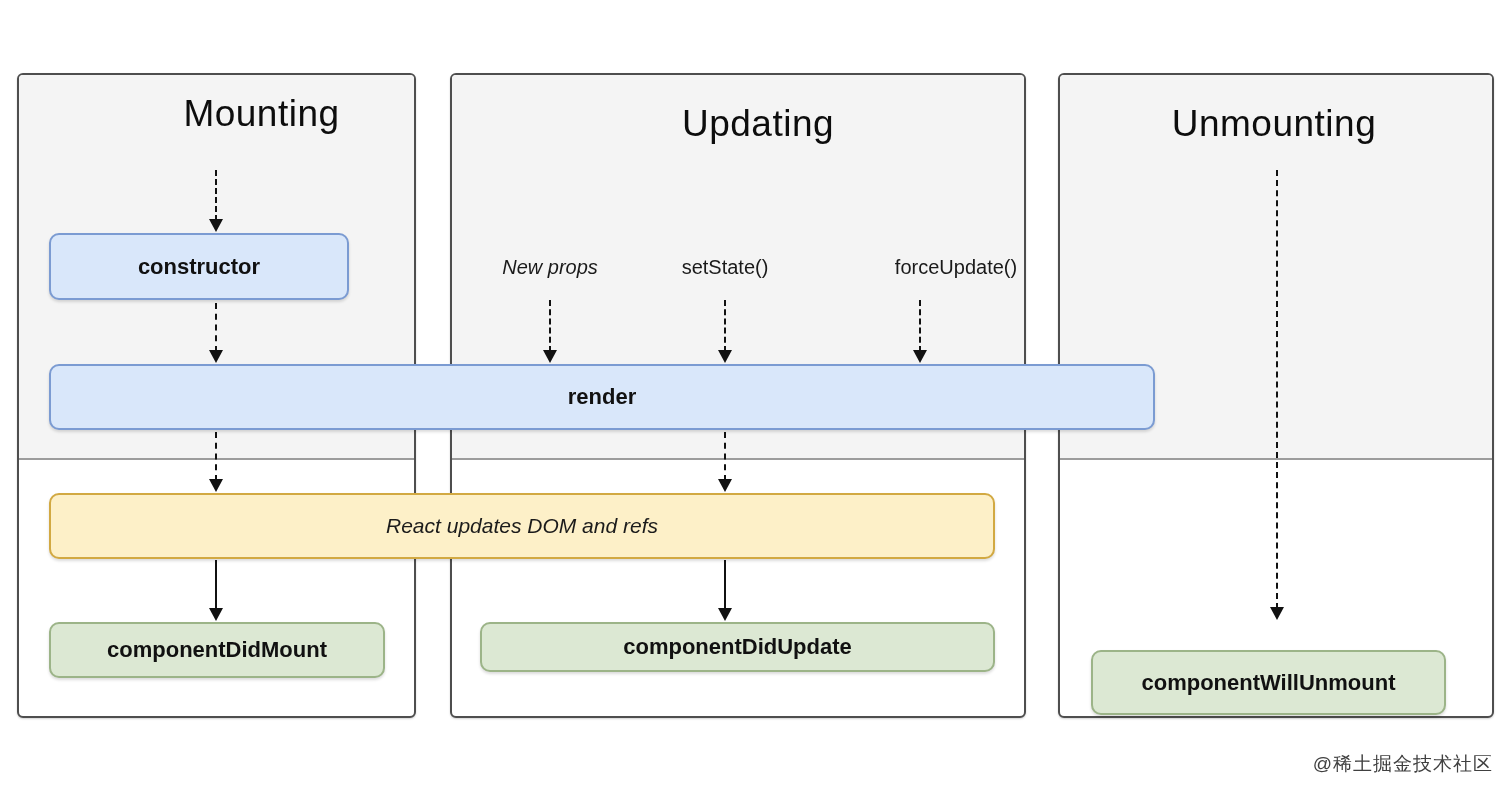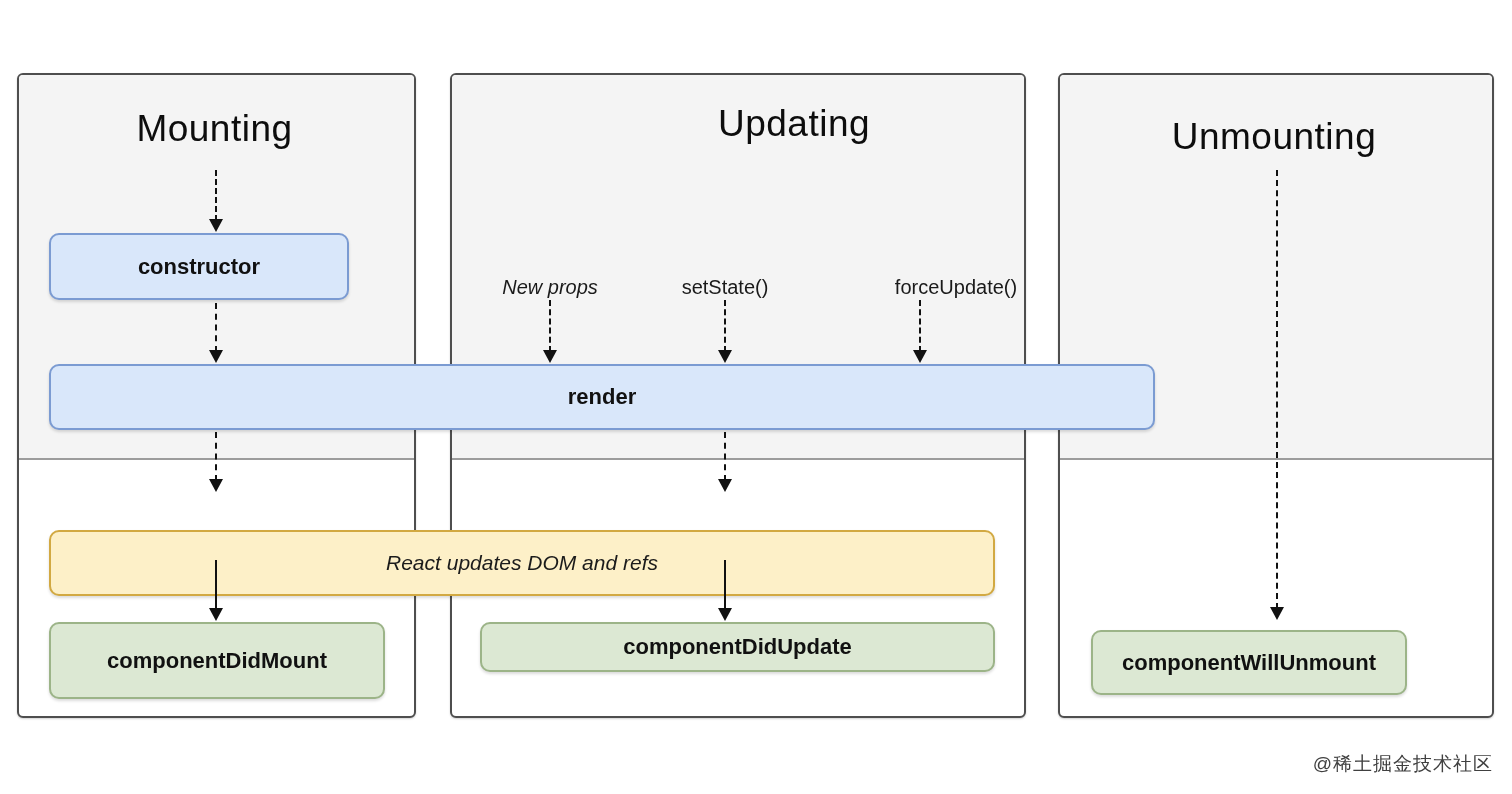--- a/index.html
+++ b/index.html
@@ -32,29 +32,29 @@
     display:flex;align-items:center;justify-content:center;
     font-size:22px;box-shadow:0 2px 3px rgba(0,0,0,0.14);
     box-sizing:border-box;
   }
   .box.blue{background:#d9e7fa;border:2px solid #7b9bd2;font-weight:700;}
   .box.yellow{background:#fdf0c8;border:2px solid #d2a942;font-style:italic;font-weight:400;font-size:21px;color:#1b1b1b;}
   .box.green{background:#dce8d3;border:2px solid #9cb488;font-weight:700;}
 
   #box-constructor{left:49px;top:233px;width:300px;height:67px;}
   #box-render{left:49px;top:364px;width:1106px;height:66px;}
-  #box-react-updates{left:49px;top:493px;width:946px;height:66px;margin-top:37px;}
-  #box-did-mount{left:49px;top:622px;width:336px;height:77px;}
+  #box-react-updates{left:49px;top:493px;width:946px;height:66px;}
+  #box-did-mount{left:49px;top:622px;width:336px;height:56px;}
   #box-did-update{left:480px;top:622px;width:515px;height:50px;}
-  #box-will-unmount{left:1091px;top:630px;width:316px;height:65px;}
+  #box-will-unmount{left:1091px;top:650px;width:355px;height:65px;}
 
   
   .trigger{
     position:absolute;top:256px;transform:translateX(-50%);
-    font-size:20px;color:#1a1a1a;z-index:2;white-space:nowrap;margin-top:20px;
+    font-size:20px;color:#1a1a1a;z-index:2;white-space:nowrap;
   }
   .trigger.italic{font-style:italic;}
   #trigger-new-props{left:550px;}
   #trigger-set-state{left:725px;}
   #trigger-force-update{left:956px;}
 
   
   .arrow{position:absolute;width:0;z-index:3;}
   .arrow .shaft{
     position:absolute;top:0;left:-1px;width:0;height:calc(100% - 11px);
@@ -90,23 +90,23 @@
 <div class="panel" id="panel-mounting">
   <div class="panel-top"></div>
 </div>
 <div class="panel" id="panel-updating">
   <div class="panel-top"></div>
 </div>
 <div class="panel" id="panel-unmounting">
   <div class="panel-top"></div>
 </div>
 
-<div class="panel-title" style="left:17px;width:395px;top:108px;">Mounting</div>
-<div class="panel-title" style="left:464px;width:572px;top:103px;padding-left:44px;">Updating</div>
-<div class="panel-title" style="left:1058px;width:432px;top:116px;">Unmounting</div>
+<div class="panel-title" style="left:17px;width:395px;top:93px;padding-left:47px;">Mounting</div>
+<div class="panel-title" style="left:428px;width:572px;top:103px;padding-left:44px;">Updating</div>
+<div class="panel-title" style="left:1058px;width:432px;top:103px;">Unmounting</div>
 
 <span class="trigger italic" id="trigger-new-props">New props</span>
 <span class="trigger" id="trigger-set-state">setState()</span>
 <span class="trigger" id="trigger-force-update">forceUpdate()</span>
 
 <div class="arrow" id="arr-mount-start">
   <div class="shaft"></div>
     <div class="head"></div>
 </div>
 <div class="arrow" id="arr-ctor-render">

